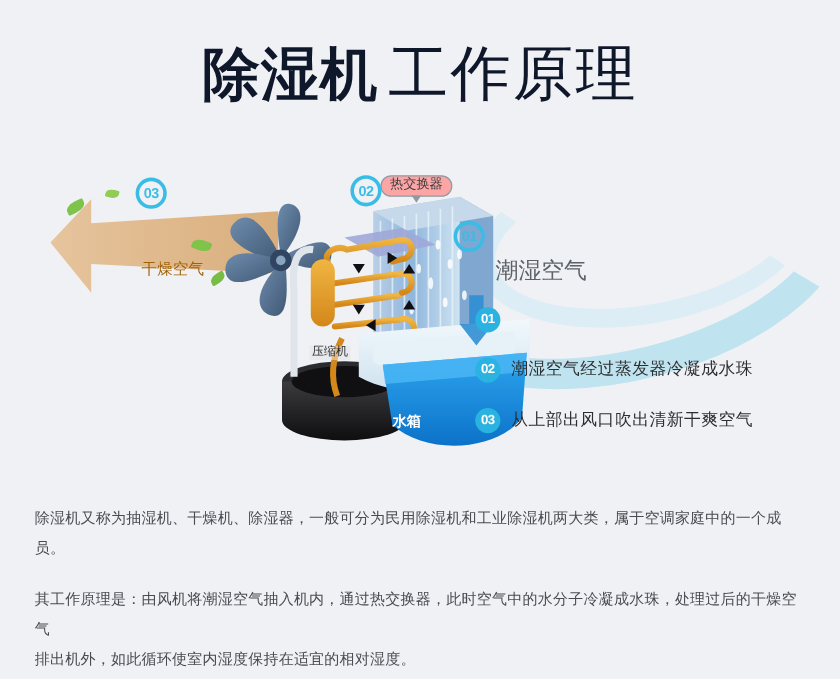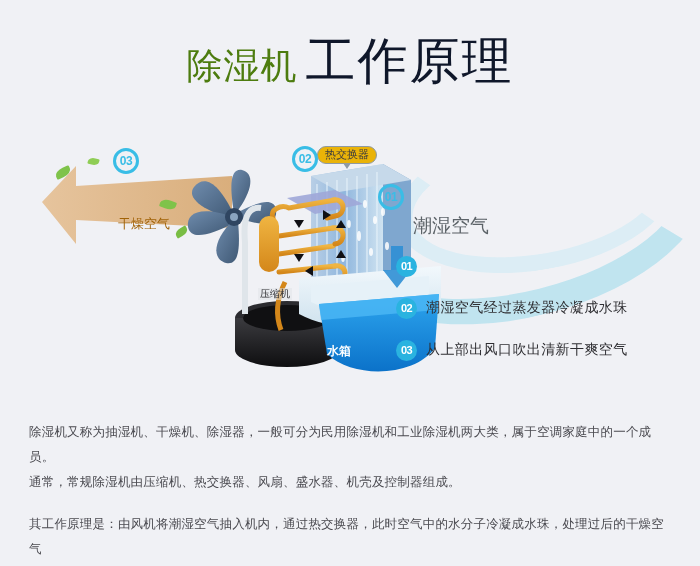--- a/index.html
+++ b/index.html
@@ -25,23 +25,23 @@
   .title {
     position: absolute;
     left: 0;
     top: 36px;
     width: 700px;
     text-align: center;
     white-space: nowrap;
     line-height: 1;
   }
   .title .t-bold {
-    font-size: 36px;
-    font-weight: normal;
-    color: #4d7c0f;
+    font-size: 48px;
+    font-weight: bold;
+    color: #0f172a;
     letter-spacing: 1px;
   }
   .title .t-light {
     font-size: 50px;
     font-weight: normal;
     color: #0f172a;
     letter-spacing: 2px;
     margin-left: 8px;
   }
 
@@ -111,21 +111,21 @@
     height: 105px;
   }
 
   
   .unit { position: absolute; left: 215px; top: 48px; width: 240px; height: 230px; }
 
   .labeltag {
     position: absolute;
     font-size: 11px;
     color: #3b3b3f;
-    background: #eab308;
+    background: #fca5a5;
     border: 1px solid #8f9aa2;
     border-radius: 9px;
     padding: 2px 7px 3px 7px;
     white-space: nowrap;
     line-height: 1;
   }
   .labeltag:after {
     content: "";
     position: absolute;
     left: 50%;
@@ -399,19 +399,18 @@
       <div class="legend-text">潮湿空气经过蒸发器冷凝成水珠</div>
     </div>
     <div class="legend-row">
       <div class="legend-badge">03</div>
       <div class="legend-text">从上部出风口吹出清新干爽空气</div>
     </div>
   </div>
 
   <div class="copy">
     <p>除湿机又称为抽湿机、干燥机、除湿器，一般可分为民用除湿机和工业除湿机两大类，属于空调家庭中的一个成员。</p>
-    <p>通常，常规除湿机由压缩机、热交换器、风扇、盛水器、机壳及控制器组成。</p>
     <div class="gap"></div>
     <p>其工作原理是：由风机将潮湿空气抽入机内，通过热交换器，此时空气中的水分子冷凝成水珠，处理过后的干燥空气</p>
     <p>排出机外，如此循环使室内湿度保持在适宜的相对湿度。</p>
   </div>
 
 </div>
 
 </body></html>

